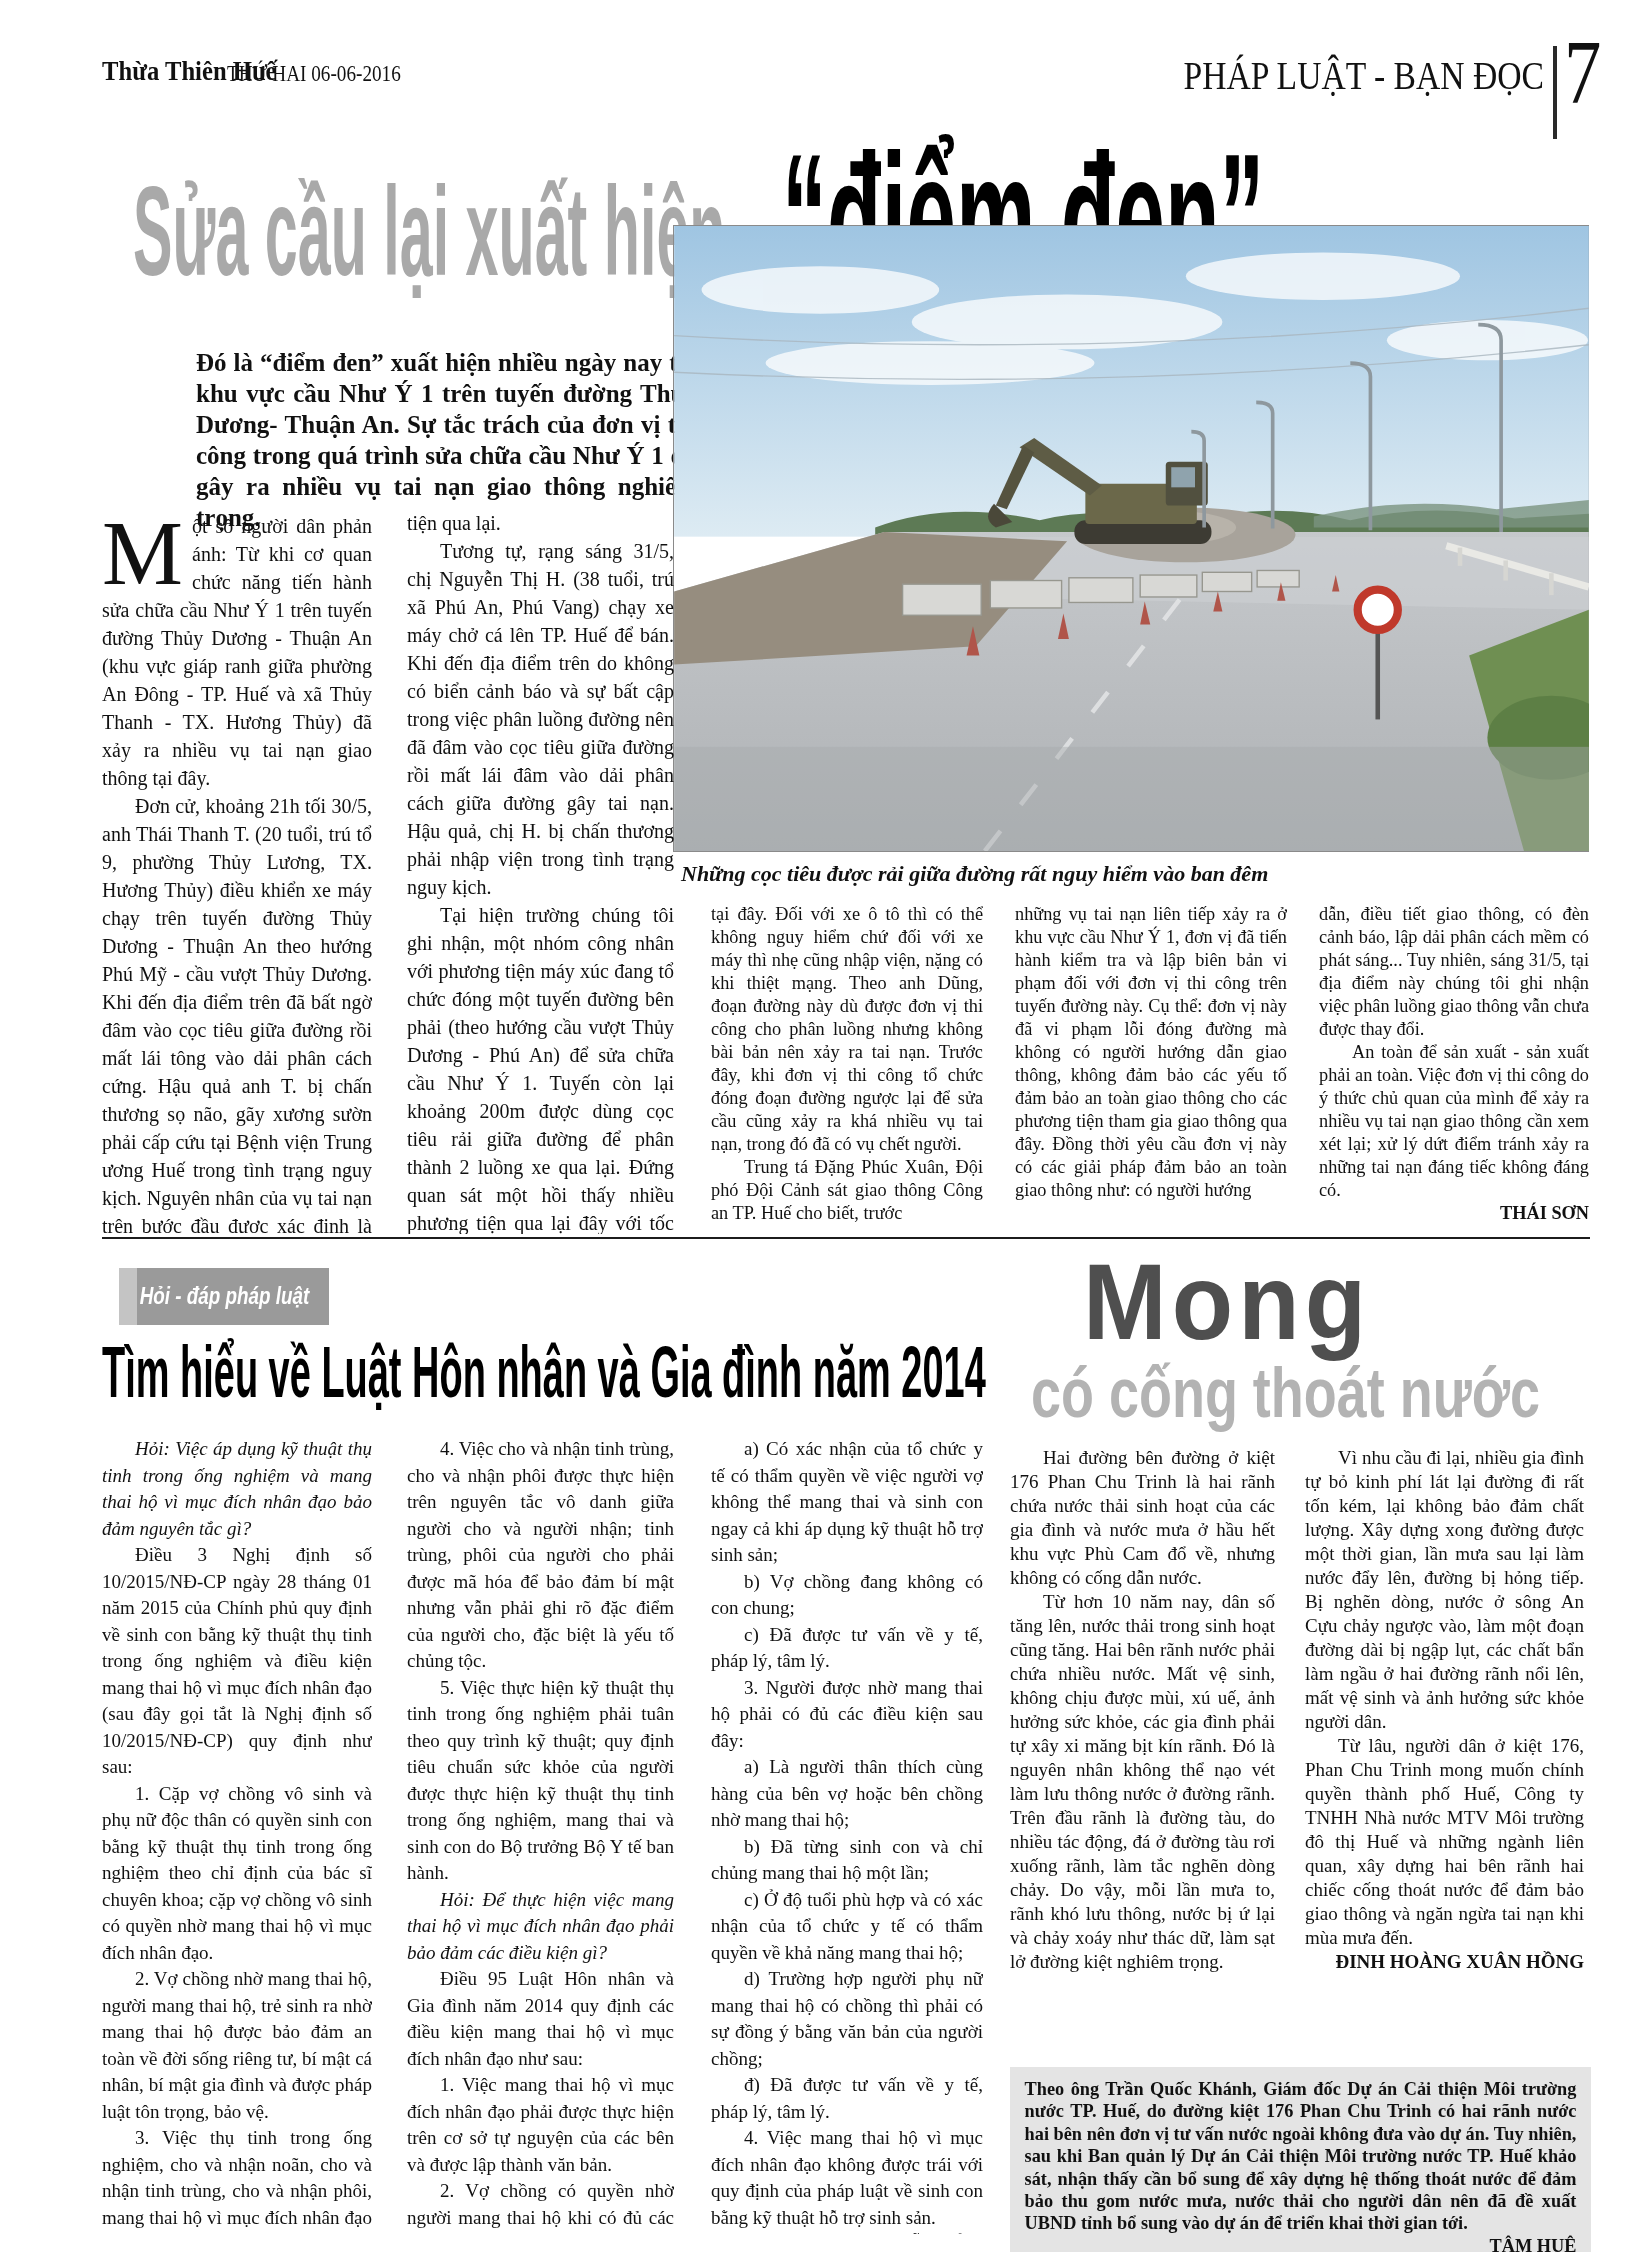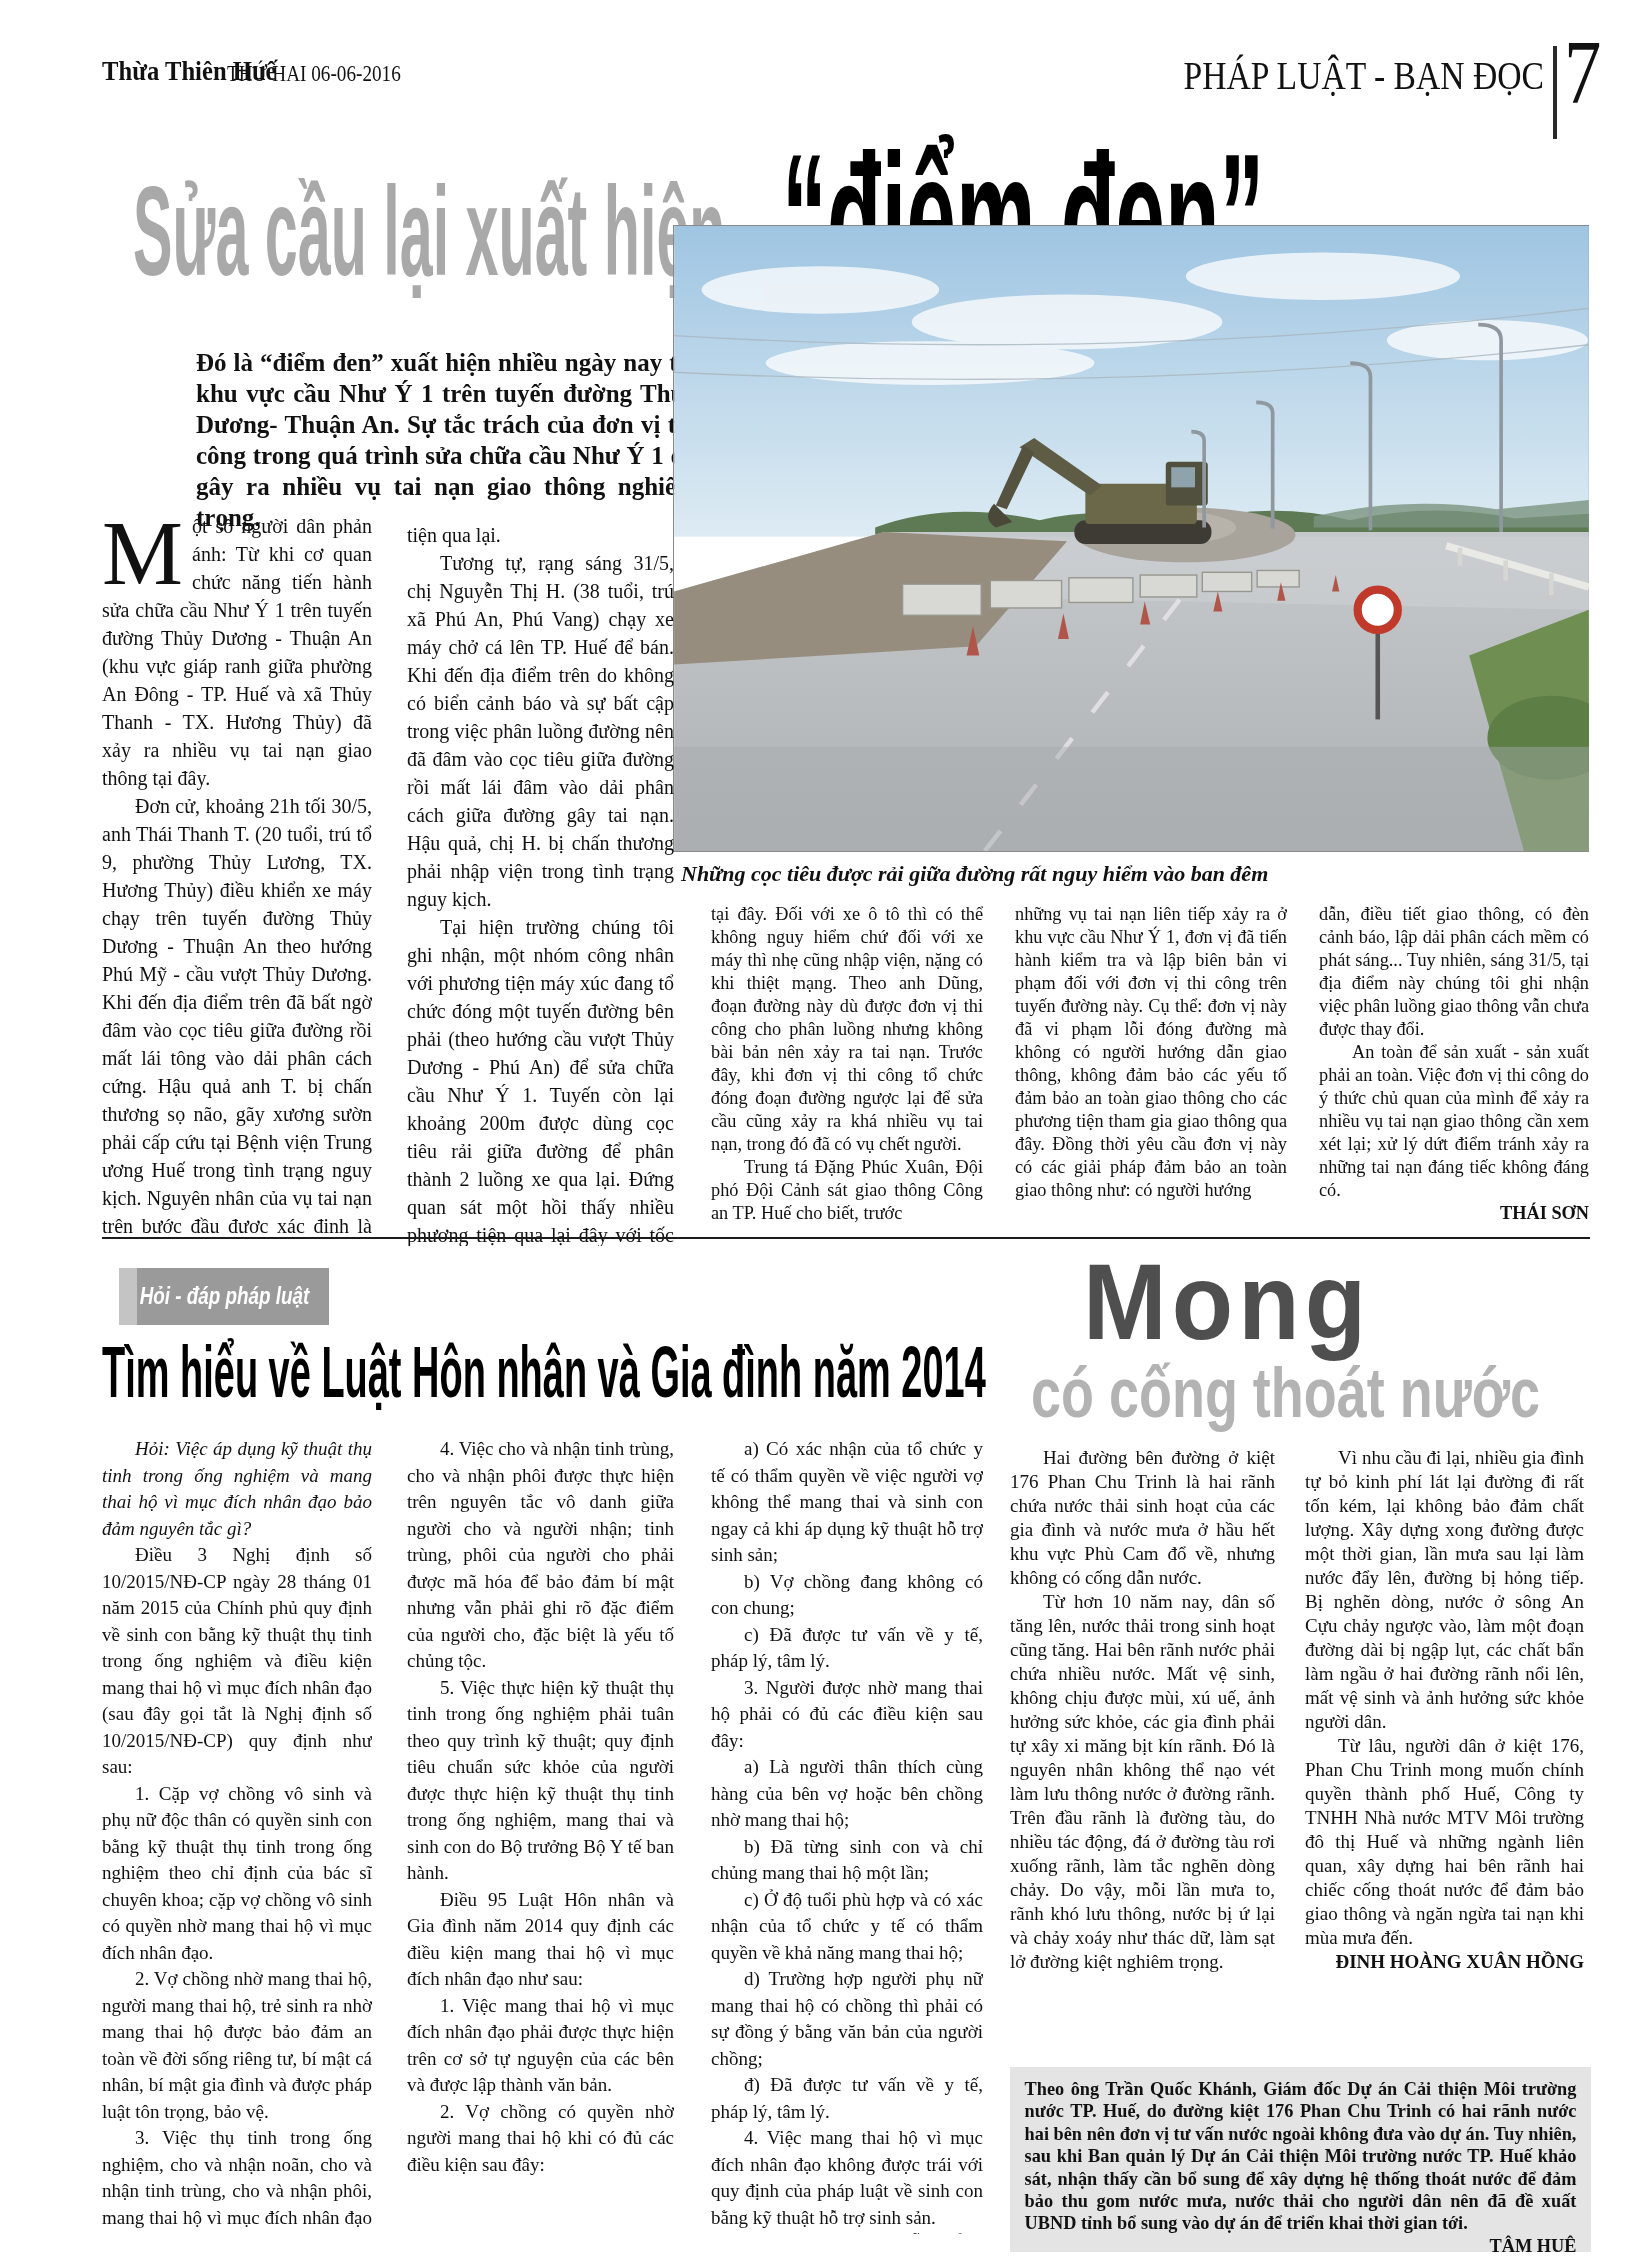--- a/index.html
+++ b/index.html
@@ -37,21 +37,21 @@
   .col p.cont,.col p.dropcap,.col p.author{text-indent:0;}
   .col p.q{font-weight:normal;font-style:italic;}
   .col p.author{text-align:right;font-weight:bold;}
   .colmd{font-size:20px;line-height:28px;}
   .colsm{font-size:18.3px;line-height:23px;}
   .colqa{font-size:19px;line-height:26.5px;}
   .colmg{font-size:19px;line-height:24px;}
   p.dropcap::first-letter{float:left;font-size:91px;line-height:71px;padding:5.5px 9.1px 0 0;}
 
   .c1{left:102px;top:512px;width:270px;height:722px;}
-  .c2{left:407px;top:509px;width:267px;height:725px;margin-top:12px;}
+  .c2{left:407px;top:509px;width:267px;height:725px;}
   .c3{left:711px;top:903px;width:272px;height:327px;}
   .c4{left:1015px;top:903px;width:272px;height:327px;}
   .c5{left:1319px;top:903px;width:270px;height:327px;}
 
   .rule{left:102px;top:1237px;width:1488px;height:1.8px;background:#1c1c1c;}
 
   
   .tagbox{left:119px;top:1268px;width:210px;height:57px;
           background:linear-gradient(90deg,#c4c4c4 0 18.3px,#9a9a9a 18.3px);
           display:flex;align-items:center;justify-content:center;}
@@ -202,20 +202,21 @@
   <div class="col colqa qa1">
       <p class="q">Hỏi: Việc áp dụng kỹ thuật thụ tinh trong ống nghiệm và mang thai hộ vì mục đích nhân đạo bảo đảm nguyên tắc gì?</p>
       <p>Điều 3 Nghị định số 10/2015/NĐ-CP ngày 28 tháng 01 năm 2015 của Chính phủ quy định về sinh con bằng kỹ thuật thụ tinh trong ống nghiệm và điều kiện mang thai hộ vì mục đích nhân đạo (sau đây gọi tắt là Nghị định số 10/2015/NĐ-CP) quy định như sau:</p>
       <p>1. Cặp vợ chồng vô sinh và phụ nữ độc thân có quyền sinh con bằng kỹ thuật thụ tinh trong ống nghiệm theo chỉ định của bác sĩ chuyên khoa; cặp vợ chồng vô sinh có quyền nhờ mang thai hộ vì mục đích nhân đạo.</p>
       <p>2. Vợ chồng nhờ mang thai hộ, người mang thai hộ, trẻ sinh ra nhờ mang thai hộ được bảo đảm an toàn về đời sống riêng tư, bí mật cá nhân, bí mật gia đình và được pháp luật tôn trọng, bảo vệ.</p>
       <p>3. Việc thụ tinh trong ống nghiệm, cho và nhận noãn, cho và nhận tinh trùng, cho và nhận phôi, mang thai hộ vì mục đích nhân đạo được thực hiện trên nguyên tắc tự nguyện.</p>
     </div>
   <div class="col colqa qa2">
       <p>4. Việc cho và nhận tinh trùng, cho và nhận phôi được thực hiện trên nguyên tắc vô danh giữa người cho và người nhận; tinh trùng, phôi của người cho phải được mã hóa để bảo đảm bí mật nhưng vẫn phải ghi rõ đặc điểm của người cho, đặc biệt là yếu tố chủng tộc.</p>
       <p>5. Việc thực hiện kỹ thuật thụ tinh trong ống nghiệm phải tuân theo quy trình kỹ thuật; quy định tiêu chuẩn sức khỏe của người được thực hiện kỹ thuật thụ tinh trong ống nghiệm, mang thai và sinh con do Bộ trưởng Bộ Y tế ban hành.</p>
+      <p class="q">Hỏi: Để thực hiện việc mang thai hộ vì mục đích nhân đạo phải bảo đảm các điều kiện gì?</p>
       <p>Điều 95 Luật Hôn nhân và Gia đình năm 2014 quy định các điều kiện mang thai hộ vì mục đích nhân đạo như sau:</p>
       <p>1. Việc mang thai hộ vì mục đích nhân đạo phải được thực hiện trên cơ sở tự nguyện của các bên và được lập thành văn bản.</p>
       <p>2. Vợ chồng có quyền nhờ người mang thai hộ khi có đủ các điều kiện sau đây:</p>
     </div>
   <div class="col colqa qa3">
       <p>a) Có xác nhận của tổ chức y tế có thẩm quyền về việc người vợ không thể mang thai và sinh con ngay cả khi áp dụng kỹ thuật hỗ trợ sinh sản;</p>
       <p>b) Vợ chồng đang không có con chung;</p>
       <p>c) Đã được tư vấn về y tế, pháp lý, tâm lý.</p>
       <p>3. Người được nhờ mang thai hộ phải có đủ các điều kiện sau đây:</p>
       <p>a) Là người thân thích cùng hàng của bên vợ hoặc bên chồng nhờ mang thai hộ;</p>

